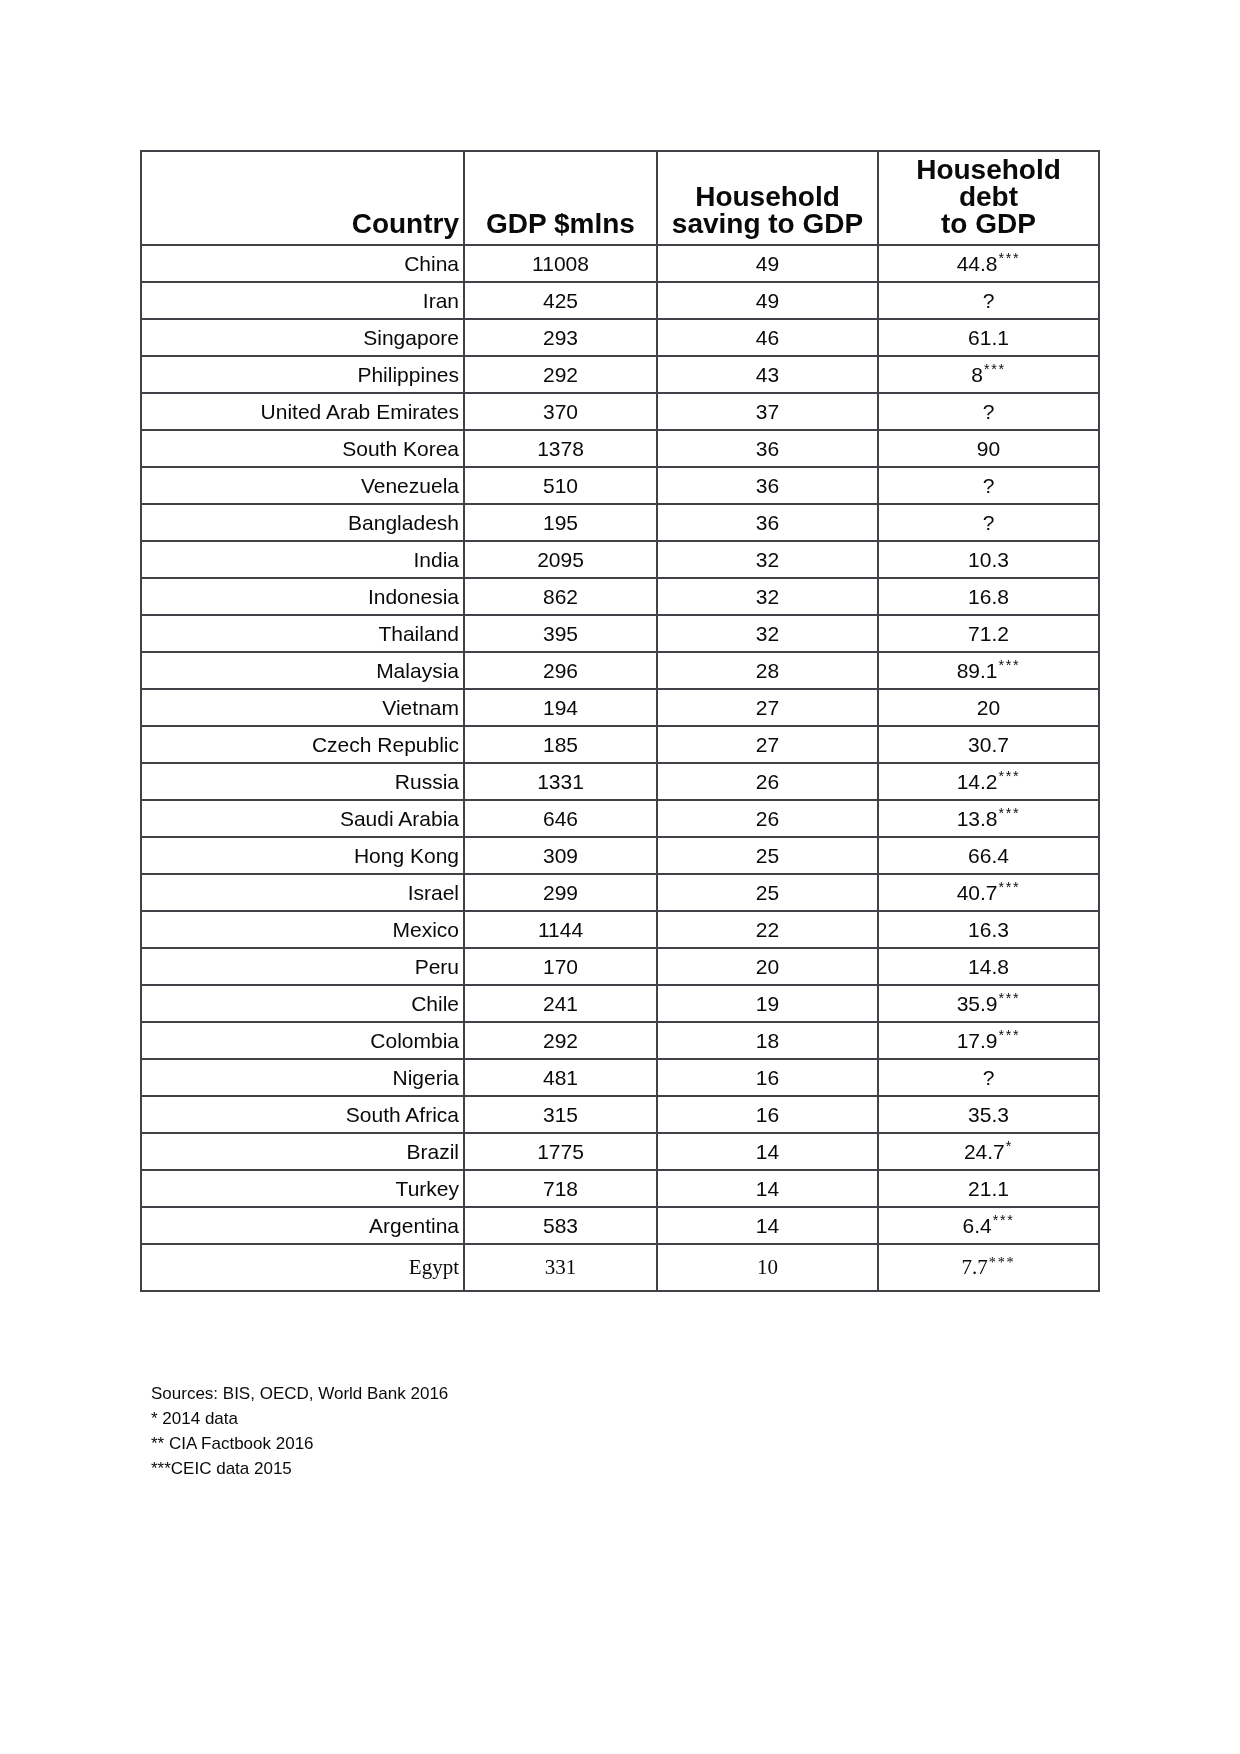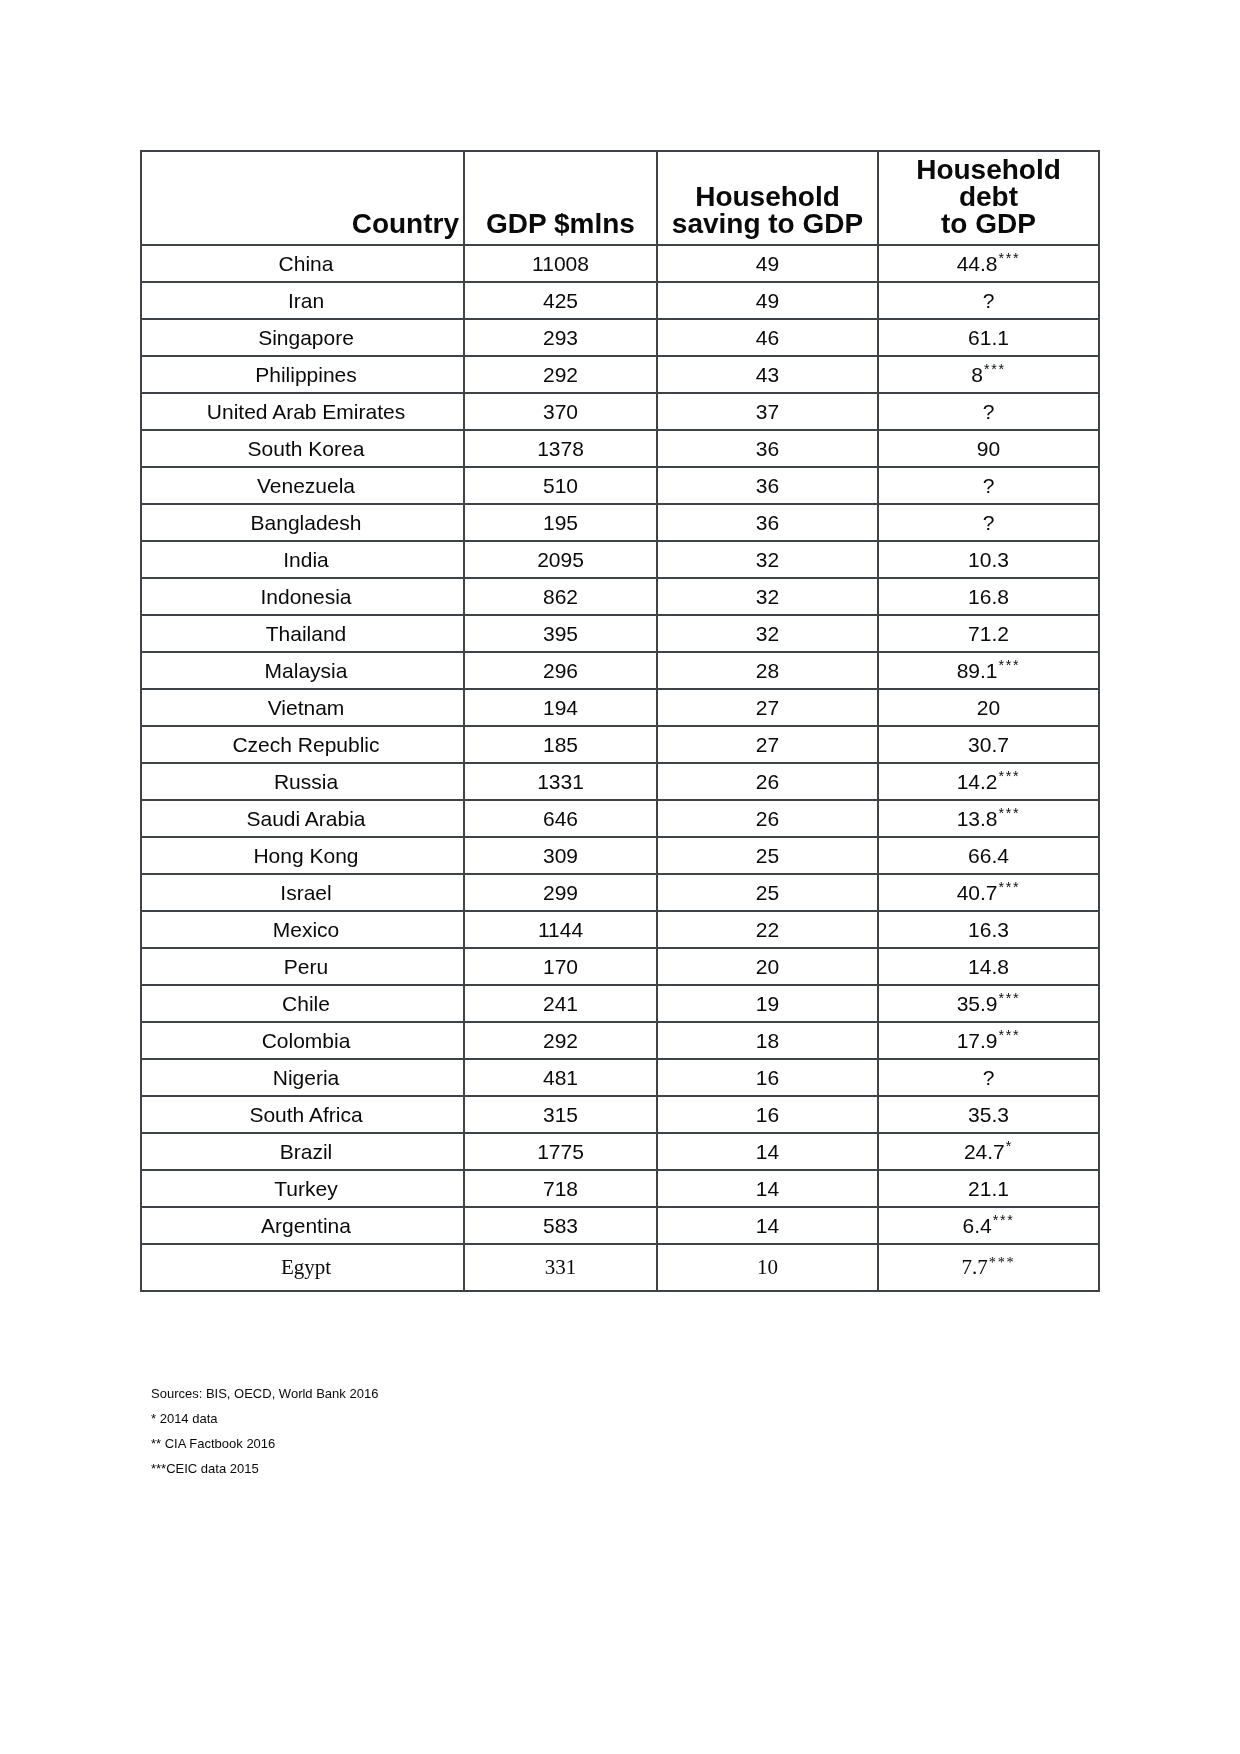--- a/index.html
+++ b/index.html
@@ -43,21 +43,21 @@
     margin-top: 25px;
   }
   .hl { display: block; }
   .data-table td {
     font-size: 21px;
     height: 35px;
     padding: 0 4px;
     vertical-align: middle;
   }
   td.cell-country {
-    text-align: center;
+    text-align: right;
     padding-left: 11px;
   }
   td.cell-num {
     text-align: center;
   }
   tr.last-row td {
     height: 45px;
     font-family: Liberation Serif, serif;
   }
   sup.stars {
@@ -65,21 +65,21 @@
     letter-spacing: 0.12em;
     margin-left: 1px;
     vertical-align: baseline;
     position: relative;
     top: -0.5em;
   }
   .footnotes {
     position: absolute;
     left: 151px;
     top: 1381px;
-    font-size: 13px;
+    font-size: 17px;
     line-height: 25px;
     color: #0a0a0a;
   }
 </style>
 </head>
 <body>
 
 <div class="page">
 
   <table class="data-table">

